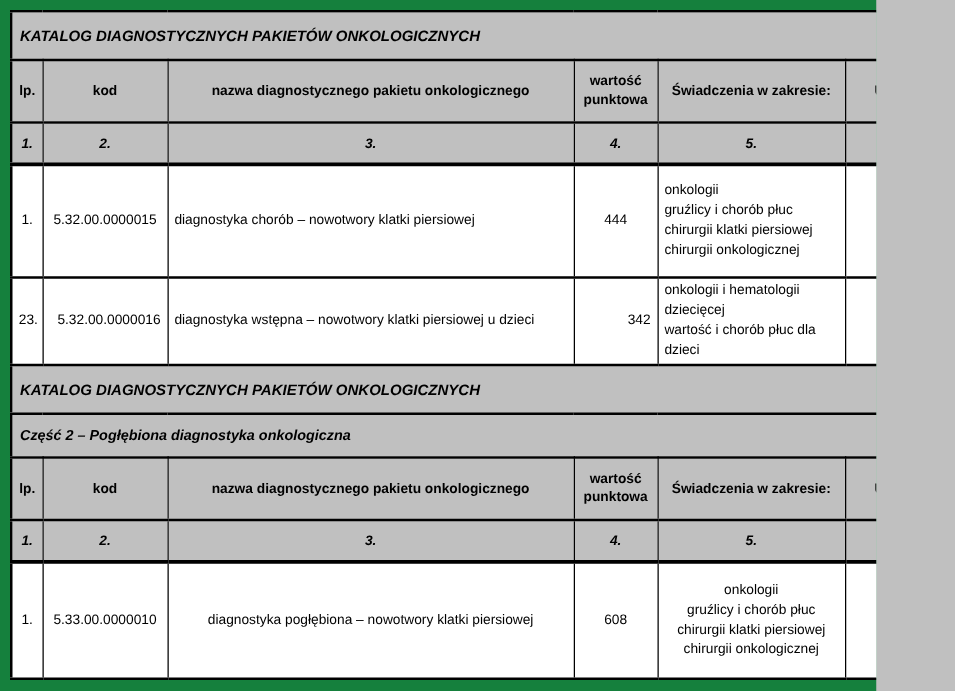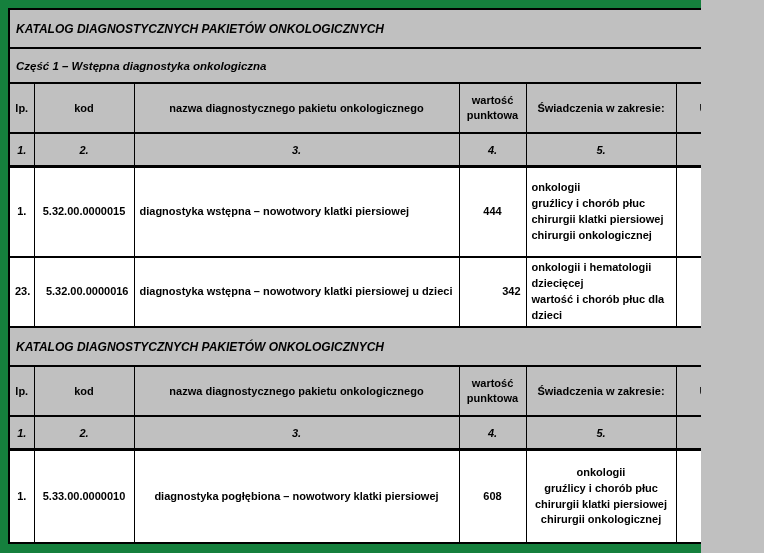--- a/index.html
+++ b/index.html
@@ -27,21 +27,20 @@
     border: 2px solid #000;
     font-size: 11px;
   }
   td, th {
     border: 1px solid #000;
     border-top-width: 2px;
     border-bottom-width: 2px;
     padding: 2px 5px;
     vertical-align: middle;
     overflow: hidden;
-    font-weight: bold;
   }
   
   tr.title-row td {
     background: #c0c0c0;
     font-weight: bold;
     font-style: italic;
     font-size: 12px;
     text-align: left;
     padding-left: 6px;
     height: 33px;
@@ -93,62 +92,62 @@
         <col style="width:325px">
       <col style="width:67px">
         <col style="width:150px">
         <col style="width:80px">
     </colgroup>
 
     <tbody>
         <tr class="title-row">
       <td colspan="6">KATALOG DIAGNOSTYCZNYCH PAKIETÓW ONKOLOGICZNYCH</td>
     </tr>
-    <tr class="part-row">
-      <td colspan="6">Część 1 – Wstępna diagnostyka onkologiczna</td>
-    </tr>
     <tr class="header-row">
       <th>lp.</th>
       <th>kod</th>
       <th>nazwa diagnostycznego pakietu onkologicznego</th>
       <th>wartość punktowa</th>
       <th>Świadczenia w zakresie:</th>
       <th>Uwagi</th>
     </tr>
     <tr class="num-row">
       <td>1.</td>
       <td>2.</td>
       <td>3.</td>
       <td>4.</td>
       <td>5.</td>
       <td>6.</td>
     </tr>
     <tr class="data-row row-tall">
       <td>1.</td>
       <td>5.32.00.0000015</td>
-      <td class="left">diagnostyka wstępna – nowotwory klatki piersiowej</td>
+      <td class="left">diagnostyka chorób – nowotwory klatki piersiowej</td>
       <td>444</td>
       <td class="multiline left">onkologii
 gruźlicy i chorób płuc
 chirurgii klatki piersiowej
 chirurgii onkologicznej</td>
       <td></td>
     </tr>
     <tr class="data-row row-mid">
       <td>23.</td>
       <td>5.32.00.0000016</td>
       <td class="left">diagnostyka wstępna – nowotwory klatki piersiowej u dzieci</td>
       <td>342</td>
       <td class="multiline left">onkologii i hematologii dziecięcej
 wartość i chorób płuc dla dzieci</td>
       <td></td>
     </tr>
 
     <tr class="title-row">
       <td colspan="6">KATALOG DIAGNOSTYCZNYCH PAKIETÓW ONKOLOGICZNYCH</td>
+    </tr>
+    <tr class="part-row">
+      <td colspan="6">Część 2 – Pogłębiona diagnostyka onkologiczna</td>
     </tr>
     <tr class="header-row">
       <th>lp.</th>
       <th>kod</th>
       <th>nazwa diagnostycznego pakietu onkologicznego</th>
       <th>wartość punktowa</th>
       <th>Świadczenia w zakresie:</th>
       <th>Uwagi</th>
     </tr>
     <tr class="num-row">

